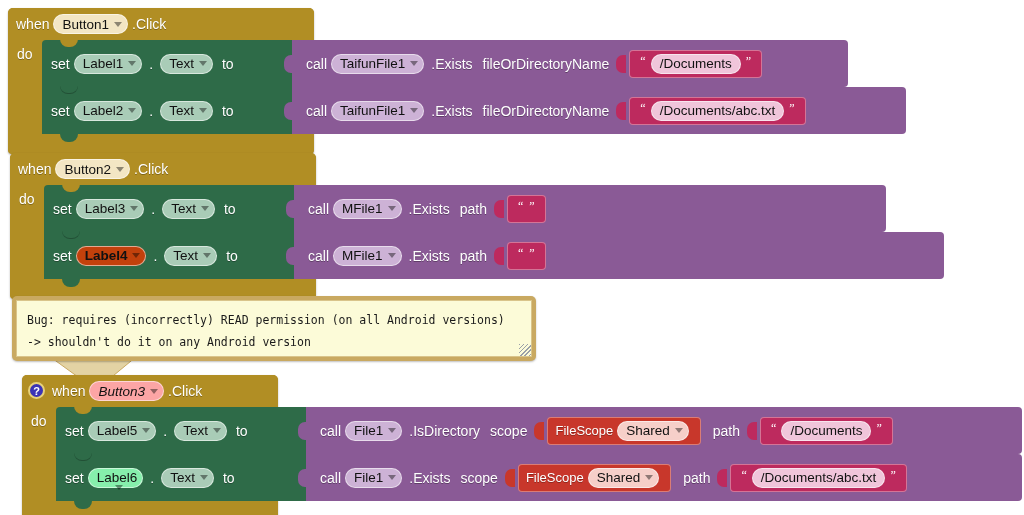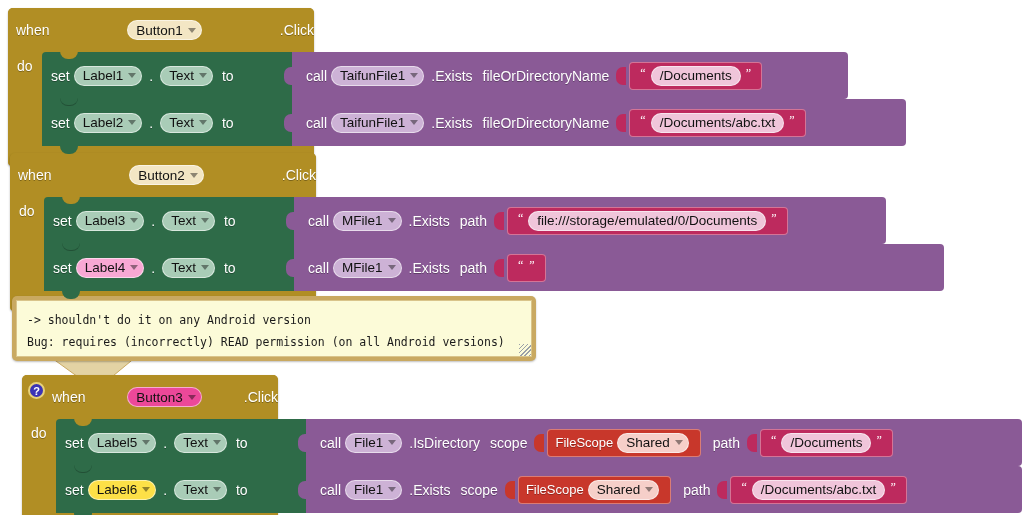--- a/index.html
+++ b/index.html
@@ -17,27 +17,26 @@
     -webkit-font-smoothing: antialiased;
   }
 
   
   .event-block {
     position: absolute;
     border-radius: 5px 5px 4px 4px;
   }
   .event-hat {
     position: relative;
-    height: 44px;
+    height: 32px;
     border-radius: 5px 5px 0 0;
     display: flex;
     align-items: center;
     padding-left: 8px;
     box-sizing: border-box;
-    justify-content: space-between;
   }
   
   .event-hat::after {
     content: "";
     position: absolute;
     left: 28px;
     bottom: -7px;
     width: 16px;
     height: 8px;
     background: inherit;
@@ -391,33 +390,30 @@
           <span class="kw">call</span>
           <span class="field" style="background:#cdb2d6;">
             <span>MFile1</span>
             <i class="caret"></i>
           </span>
           <span class="kw" style="margin-left:3px;">.Exists</span>
           <span class="kw" style="margin-left:10px;">path</span>
           <span class="socket" style="background:#bd2a5e; margin-left:7px;"></span>
           <span class="inline-block" style="background:#bd2a5e;">
             <span class="quote">“</span>
-            <span class="field nocaret" style="background:#f0c5da; margin:0 2px;">
-              <span>file:///storage/emulated/0/Documents</span>
-            </span>
             <span class="quote close">”</span>
           </span>
         </div>
       </div>
 
       <div class="stmt-row" style="position:relative;">
         <div class="stmt-left" style="background:#2e6b48; width:250px;">
           <span class="notch" style="background:#2e6b48; box-shadow:inset 0 -1px 0 rgba(0,0,0,.25);"></span>
           <span class="kw">set</span>
-          <span class="field" style="background:#f9a8d4;">
+          <span class="field" style="background:#c2410c;font-weight:bold;">
             <span>Label4</span>
             <i class="caret"></i>
           </span>
           <span class="dot">.</span>
           <span class="field" style="background:#a9ccb7;">
             <span>Text</span>
             <i class="caret"></i>
           </span>
           <span class="kw" style="margin-left:5px;">to</span>
           <span class="socket" style="background:#8a5a96; position:absolute; right:-3px;"></span>
@@ -446,35 +442,35 @@
 
   <div class="event-foot" style="background:#b18e24;"></div>
 </div>
 
 <svg class="comment-tail" width="200" height="60" style="left:38px; top:342px;" viewBox="0 0 200 60">
   <polygon points="0,6 116,0 58,48" fill="#e3d3a4" stroke="#c9a961" stroke-width="1"></polygon>
 </svg>
 
 <div class="comment" style="left:12px; top:296px; width:524px; height:65px;">
   <div class="comment-inner">
+    <div class="comment-line">Bug: requires (incorrectly) READ permission (on all Android versions)</div>
     <div class="comment-line">-&gt; shouldn't do it on any Android version</div>
-    <div class="comment-line">Bug: requires (incorrectly) READ permission (on all Android versions)</div>
     <div class="resize-handle"></div>
   </div>
 </div>
 
 <div class="event-block" style="left:22px; top:375px; width:256px; background:#b18e24; box-shadow:0 1px 2px rgba(0,0,0,.3);">
 
   <div class="help-icon" style="left:6px; top:7px;">
     <span>?</span>
   </div>
 
   <div class="event-hat" style="background:#b18e24; padding-left:30px;">
     <span class="kw">when</span>
-    <span class="field" style="background:#ec4899;">
+    <span class="field" style="background:#fca5a5;font-style:italic;">
       <span>Button3</span>
       <i class="caret"></i>
     </span>
     <span class="kw">.Click</span>
   </div>
 
   <div class="event-body">
     <div class="do-label">do</div>
 
     <div class="stack" style="position:absolute; left:34px; top:0;">
@@ -521,21 +517,21 @@
             </span>
             <span class="quote close">”</span>
           </span>
         </div>
       </div>
 
       <div class="stmt-row" style="position:relative;">
         <div class="stmt-left" style="background:#2e6b48; width:250px;">
           <span class="notch" style="background:#2e6b48; box-shadow:inset 0 -1px 0 rgba(0,0,0,.25);"></span>
           <span class="kw">set</span>
-          <span class="field" style="background:#fde047;">
+          <span class="field" style="background:#86efac;flex-direction:column;">
             <span>Label6</span>
             <i class="caret"></i>
           </span>
           <span class="dot">.</span>
           <span class="field" style="background:#a9ccb7;">
             <span>Text</span>
             <i class="caret"></i>
           </span>
           <span class="kw" style="margin-left:5px;">to</span>
           <span class="socket" style="background:#8a5a96; position:absolute; right:-3px;"></span>

